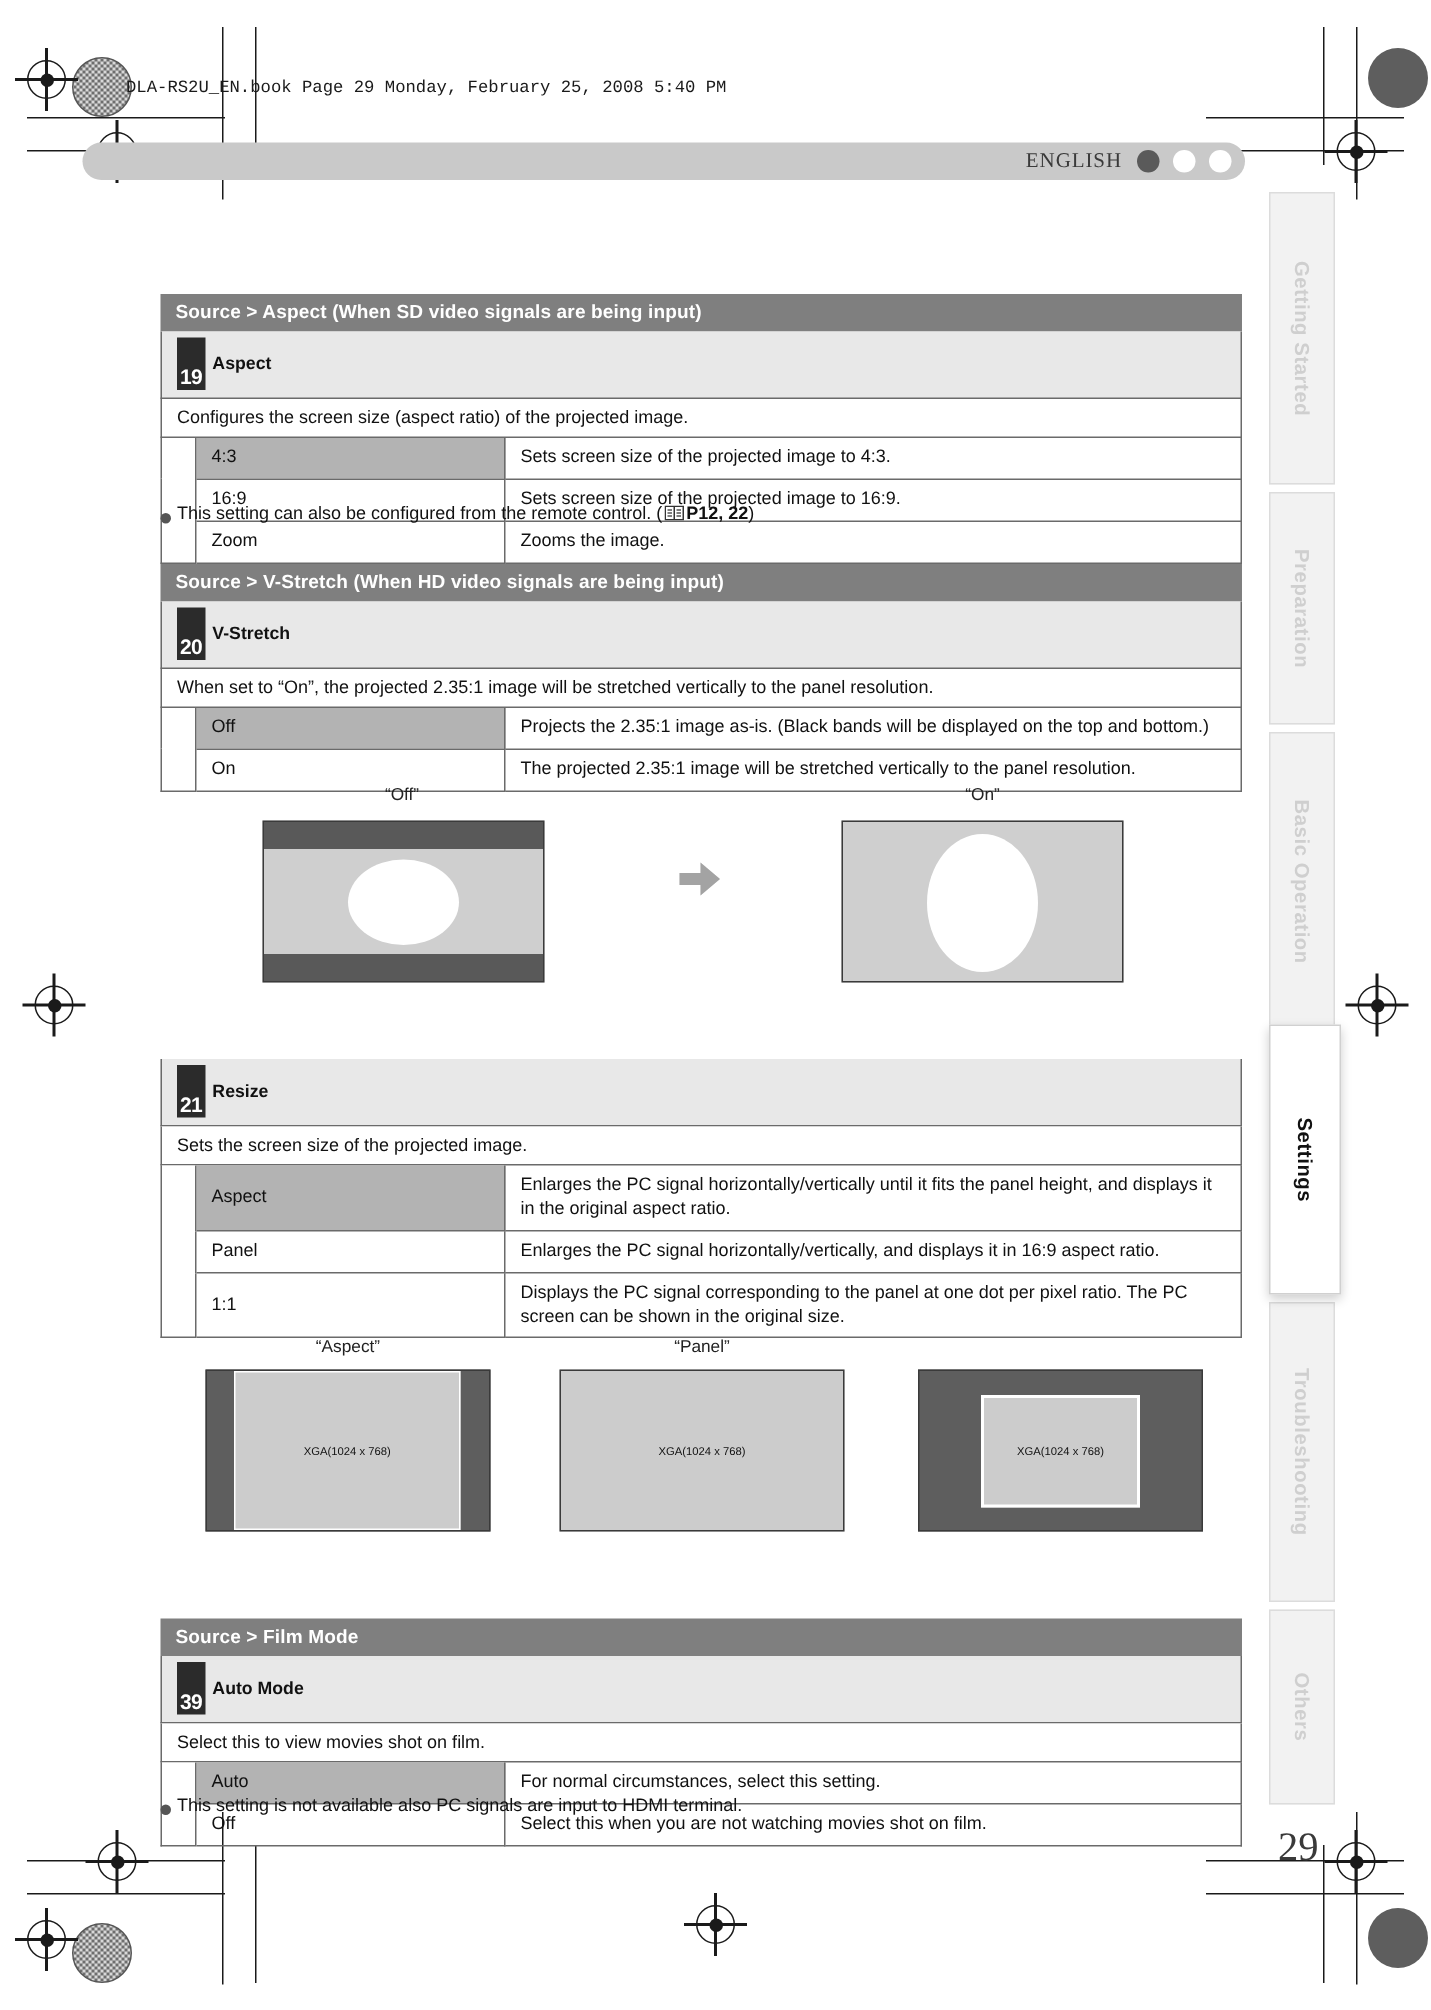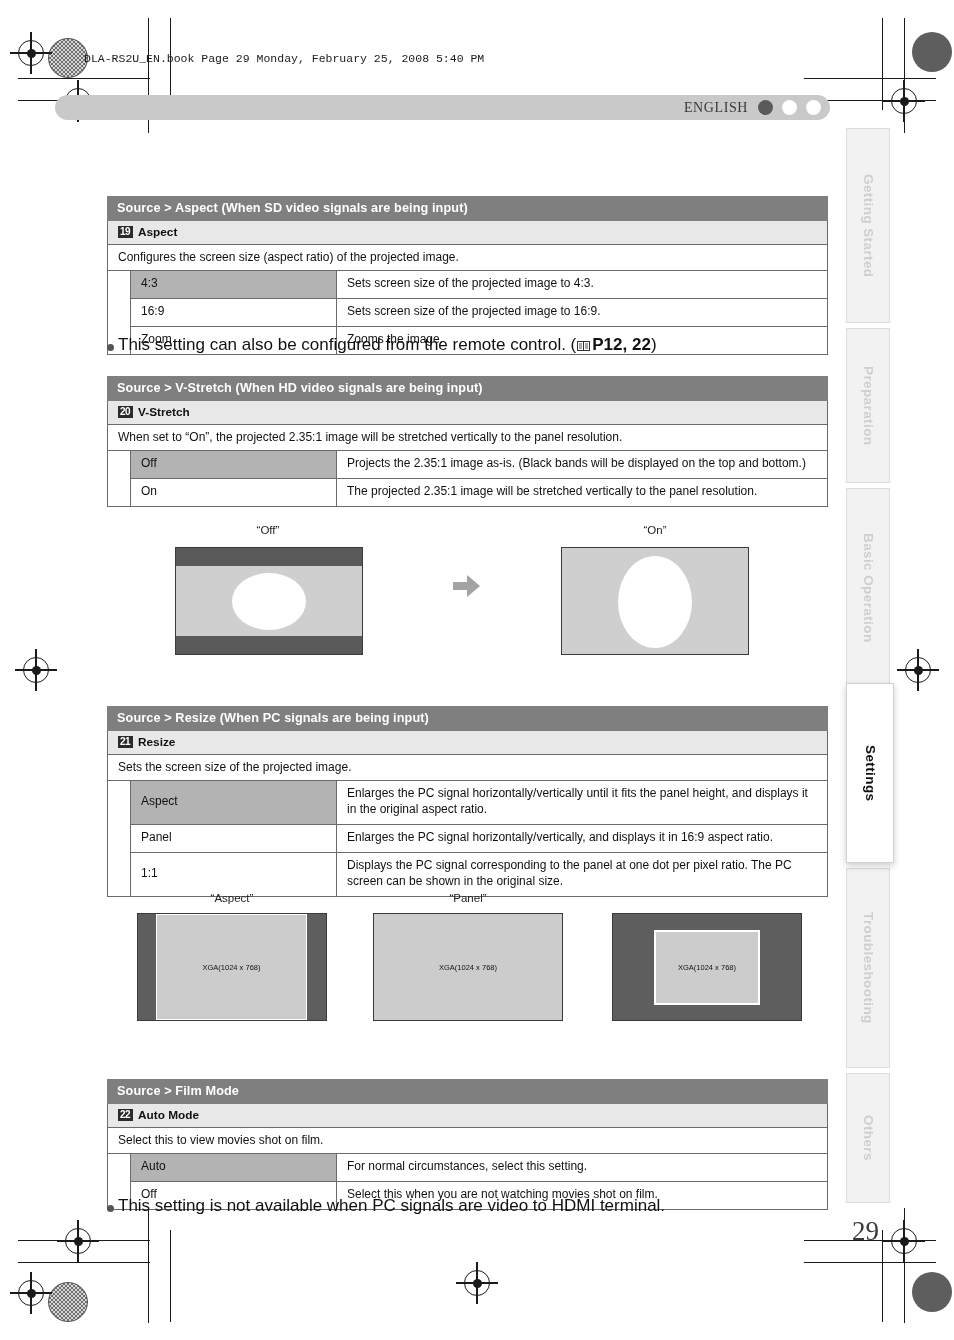--- a/index.html
+++ b/index.html
@@ -99,23 +99,23 @@
   .sec-sub {
     background:#e8e8e8;
     border-left:1px solid #6a6a6a; border-right:1px solid #6a6a6a;
     border-bottom:1px solid #6a6a6a;
     font-size:11.8px; font-weight:bold; color:#111;
     padding:4px 10px 5px 10px;
     display:flex; align-items:center; gap:5px;
   }
   .badge {
     display:inline-block; background:#2b2b2b; color:#ffffff;
-    font-size:10px; font-weight:bold;
-    padding:1px 2px 1px 2px; line-height:1.05;
-    min-width:11px; text-align:left;
+    font-size:14px; font-weight:bold;
+    padding:19px 2px 1px 2px; line-height:1.05;
+    min-width:11px; text-align:center;
     letter-spacing:-0.5px;
   }
   .sec-desc {
     background:#ffffff;
     border-left:1px solid #6a6a6a; border-right:1px solid #6a6a6a;
     border-bottom:1px solid #6a6a6a;
     font-size:12px; color:#111; padding:5px 10px 6px 10px;
   }
   .opt-table {
     width:100%; border-collapse:collapse; table-layout:fixed;
@@ -130,22 +130,22 @@
   .opt-table td.indent {
     width:22px; border-left:none; border-top:none; border-bottom:none;
     padding:0; background:#ffffff;
   }
   .opt-table td.name { width:185px; }
   .opt-table tr.hl td.name { background:#b3b3b3; }
   .opt-table tr:first-child td { border-top:none; }
 
   .note {
     position:absolute; left:107px;
-    font-size:17px; color:#111;
-    display:flex; align-items:center; gap:4px;
+    font-size:12px; color:#111;
+    display:flex; align-items:flex-end; gap:4px;
   }
   .note .bull {
     display:inline-block; width:7px; height:7px; border-radius:50%;
     background:#555; margin-top:5px; flex:none;
   }
   .bookicon {
     display:inline-block; width:13px; height:10px;
     position:relative; vertical-align:-1px; margin:0 2px 0 1px;
   }
   .bookicon svg { display:block; }
@@ -341,21 +341,20 @@
     </svg>
   </div>
 
   <div class="illus-caption" style="left:565px; top:524px; width:180px;">“On”</div>
   <div class="screen vs-off" style="left:561px; top:547px; width:188px; height:108px;">
     <div class="vs-ell" style="left:56px; top:8px; width:74px; height:92px;"></div>
   </div>
 </div>
 
 <div class="section" style="top:706px;">
-  <div class="sec-title">Source &gt; Resize (When PC signals are being input)</div>
   <div class="sec-sub">
     <span class="badge">21</span>
     <span>Resize</span>
   </div>
   <div class="sec-desc">Sets the screen size of the projected image.</div>
   <table class="opt-table">
     <tbody>
         <tr class="hl">
       <td class="indent"></td>
       <td class="name">Aspect</td>
@@ -395,21 +394,21 @@
   <div class="rs-frame" style="left:612px; top:913px; width:190px; height:108px;">
     <div class="rs-inner" style="left:41px; top:16px; width:106px; height:75px; border:2px solid #ffffff;">
       <span class="lbl">XGA(1024 x 768)</span>
     </div>
   </div>
 </div>
 
 <div class="section" style="top:1079px;">
   <div class="sec-title">Source &gt; Film Mode</div>
   <div class="sec-sub">
-    <span class="badge">22</span>
+    <span class="badge">39</span>
     <span>Auto Mode</span>
   </div>
   <div class="sec-desc">Select this to view movies shot on film.</div>
   <table class="opt-table">
     <tbody>
         <tr class="hl">
       <td class="indent"></td>
       <td class="name">Auto</td>
       <td>For normal circumstances, select this setting.</td>
     </tr>
@@ -417,14 +416,14 @@
       <td class="indent"></td>
       <td class="name">Off</td>
       <td>Select this when you are not watching movies shot on film.</td>
     </tr>
   </tbody>
     </table>
 </div>
 
 <div class="note" style="top:1196px; width:700px;">
   <span class="bull"></span>
-  <span>This setting is not available when PC signals are video to HDMI terminal.</span>
+  <span>This setting is not available also PC signals are input to HDMI terminal.</span>
 </div>
 
 </body></html>

